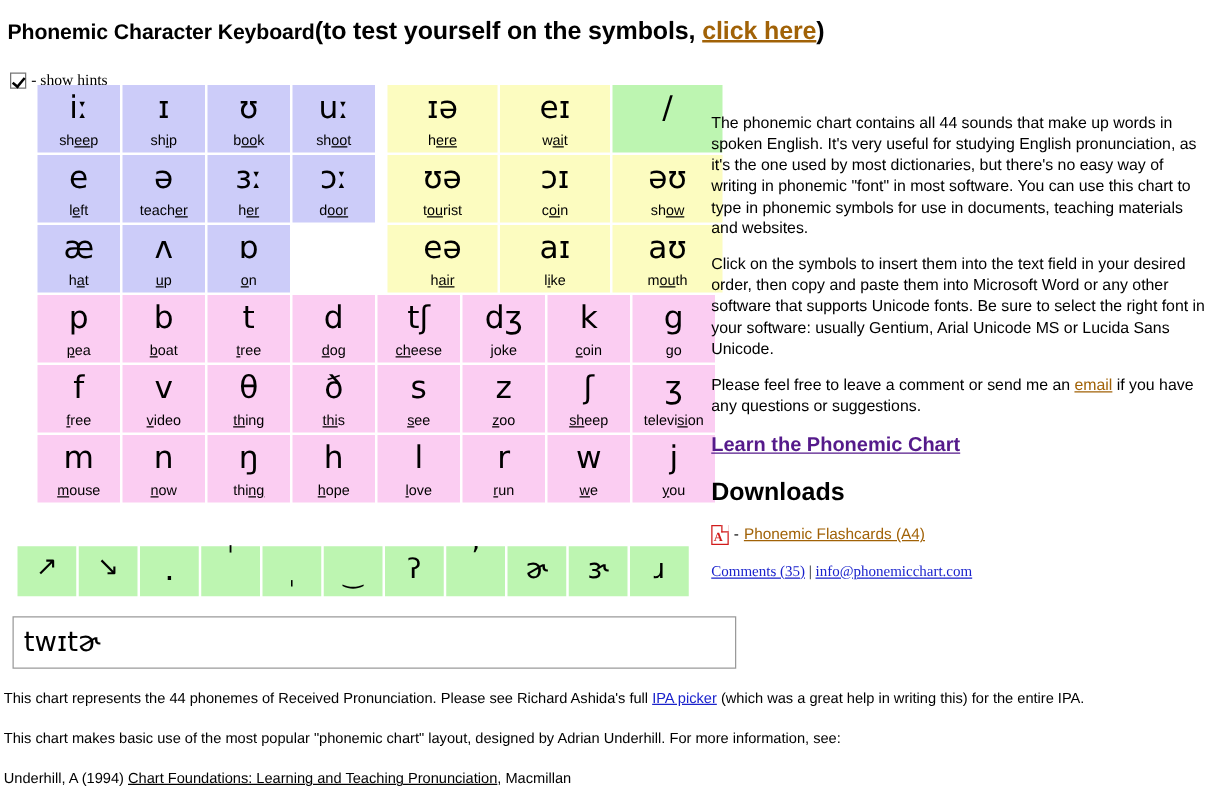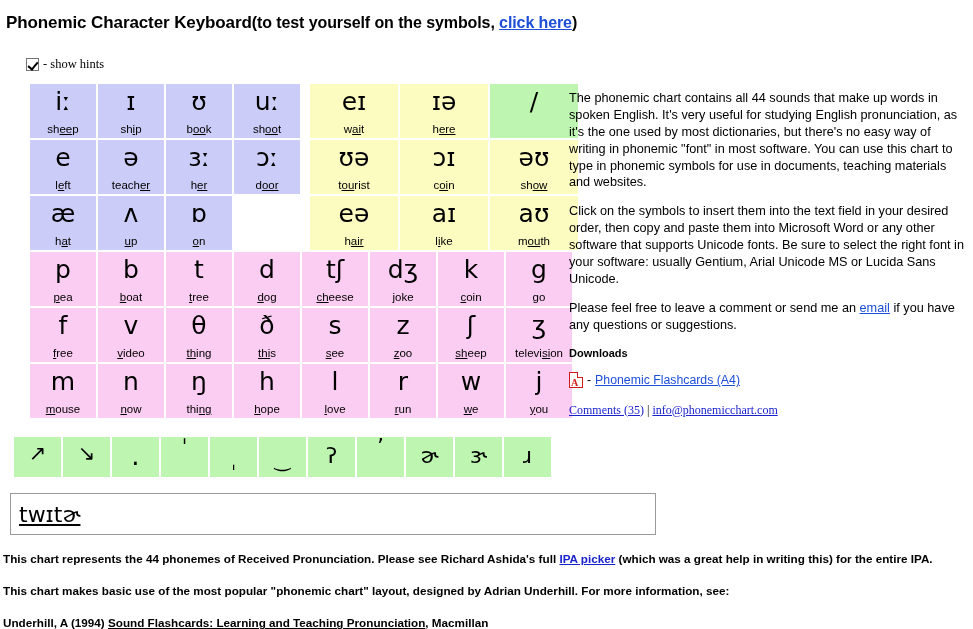--- a/index.html
+++ b/index.html
@@ -20,32 +20,32 @@
   
   #page-title {
     margin: 0;
     padding: 14px 0 0 6px;
     font-size: 17px;
     font-weight: bold;
     line-height: 1.1;
     letter-spacing: -0.1px;
   }
   #page-title .title-sub {
-    font-size: 16px;
+    font-size: 20px;
     font-weight: bold;
   }
   a.link-purple {
-    color: #1d4ed8;
+    color: #a16207;
     text-decoration: underline;
   }
 
   
   #hints-row {
     position: absolute;
-    left: 26px;
+    left: 8px;
     top: 57px;
     display: flex;
     align-items: center;
     gap: 4px;
     font-family: "Liberation Serif", serif;
     font-size: 12.5px;
   }
   .checkbox-box {
     width: 13px;
     height: 13px;
@@ -64,21 +64,21 @@
     height: 8px;
     border: solid #000;
     border-width: 0 2px 2px 0;
     transform: rotate(40deg);
   }
 
   
   #keyboard {
     position: absolute;
     left: 14px;
-    top: 84px;
+    top: 68px;
     padding-left: 16px;
   }
   .block {
     display: flex;
     flex-direction: column;
   }
   .krow {
     display: flex;
   }
   .cell {
@@ -151,55 +151,54 @@
   .d-low  span { top: 12px; font-size: 19px; }
   .d-high span { top: -3px; }
   .d-dot  span { top: 4px; font-size: 26px; }
   .d-arrow span { top: 4px; font-size: 21px; }
 
   
   #output-field {
     position: absolute;
     left: 10px;
     top: 493px;
-    width: 646px;
+    width: 579px;
     height: 42px;
     border: 1px solid #9a9a9a;
     background: #fff;
     box-sizing: border-box;
     font-family: "DejaVu Sans", sans-serif;
     font-size: 22px;
     padding: 8px 6px 0 8px;
     color: #000;
     resize: none;
     outline: none;
     overflow: hidden;
     line-height: 1.15;
-    text-decoration: underline;
   }
 
   
   #right-col {
     position: absolute;
     left: 569px;
     top: 86px;
     width: 398px;
     font-size: 12.7px;
     line-height: 1.33;
   }
   #right-col p { margin: 4px 0 12px 0; }
   #learn-heading {
     margin: 2px 0 14px 0;
     font-size: 16px;
     font-weight: bold;
   }
   #learn-heading a { color: #551a8b; text-decoration: underline; }
   #downloads-heading {
     margin: 0 0 12px 0;
-    font-size: 11px;
+    font-size: 20px;
     font-weight: bold;
   }
   #downloads-row {
     display: flex;
     align-items: center;
     gap: 4px;
     margin-bottom: 14px;
     font-size: 12.3px;
   }
   .pdf-icon {
@@ -239,21 +238,21 @@
 
   
   #footer {
     position: absolute;
     left: 3px;
     top: 551px;
     width: 960px;
     font-size: 11.7px;
     line-height: 1.3;
   }
-  #footer p { margin: 0 0 17px 0; font-weight: bold; }
+  #footer p { margin: 0 0 17px 0; }
   #footer a { color: #1a22cc; text-decoration: underline; }
   #footer .italic-underline { text-decoration: underline; }
 </style>
 </head>
 <body>
 
 <h1 id="page-title"><span>Phonemic Character Keyboard</span><span class="title-sub">(to test yourself on the symbols, </span><a class="link-purple title-sub" href="#">click here</a><span class="title-sub">)</span></h1>
 
 <div id="hints-row">
   <span class="checkbox-box"></span>
@@ -310,26 +309,26 @@
           </div>
           <div class="cell">
             <span class="sym">ɒ</span>
             <span class="hint"><u>o</u>n</span>
           </div>
         </div>
       </div>
     <div id="diph-area" class="block diph">
         <div class="krow">
           <div class="cell">
+            <span class="sym">ɪə</span>
+            <span class="hint">h<u>ere</u></span>
+          </div>
+          <div class="cell">
             <span class="sym">eɪ</span>
             <span class="hint">w<u>ai</u>t</span>
-          </div>
-          <div class="cell">
-            <span class="sym">ɪə</span>
-            <span class="hint">h<u>ere</u></span>
           </div>
           <div class="cell green">
             <span class="sym">/</span>
             <span class="hint">&nbsp;</span>
           </div>
         </div>
         <div class="krow">
           <div class="cell">
             <span class="sym">ʊə</span>
             <span class="hint">t<u>ou</u>rist</span>
@@ -500,32 +499,33 @@
       <span>ɹ</span>
     </div>
   </div>
 
 <textarea id="output-field" placeholder="" style="">twɪtɚ</textarea>
 
 <div id="right-col">
   <p>The phonemic chart contains all 44 sounds that make up words in spoken English. It's very useful for studying English pronunciation, as it's the one used by most dictionaries, but there's no easy way of writing in phonemic "font" in most software. You can use this chart to type in phonemic symbols for use in documents, teaching materials and websites.</p>
   <p>Click on the symbols to insert them into the text field in your desired order, then copy and paste them into Microsoft Word or any other software that supports Unicode fonts. Be sure to select the right font in your software: usually Gentium, Arial Unicode MS or Lucida Sans Unicode.</p>
   <p><span>Please feel free to leave a comment or send me an </span><a class="link-purple" href="#">email</a><span> if you have any questions or suggestions.</span></p>
+  <h2 id="learn-heading"><a href="#">Learn the Phonemic Chart</a></h2>
   <h3 id="downloads-heading">Downloads</h3>
   <div id="downloads-row">
     <span class="pdf-icon">
       <span class="sheet"></span>
         <span class="corner"></span>
         <span class="a">A</span>
     </span>
     <span>- </span>
     <a class="link-purple" href="#">Phonemic Flashcards (A4)</a>
   </div>
   <div id="comments-row">
     <a href="#">Comments (35)</a><span> | </span><a href="#">info@phonemicchart.com</a>
   </div>
 </div>
 
 <div id="footer">
   <p><span>This chart represents the 44 phonemes of Received Pronunciation. Please see Richard Ashida's full </span><a href="#">IPA picker</a><span> (which was a great help in writing this) for the entire IPA.</span></p>
   <p>This chart makes basic use of the most popular "phonemic chart" layout, designed by Adrian Underhill. For more information, see:</p>
-  <p><span>Underhill, A (1994) </span><span class="italic-underline">Sound Flashcards: Learning and Teaching Pronunciation</span><span>, Macmillan</span></p>
+  <p><span>Underhill, A (1994) </span><span class="italic-underline">Chart Foundations: Learning and Teaching Pronunciation</span><span>, Macmillan</span></p>
 </div>
 
 </body></html>

